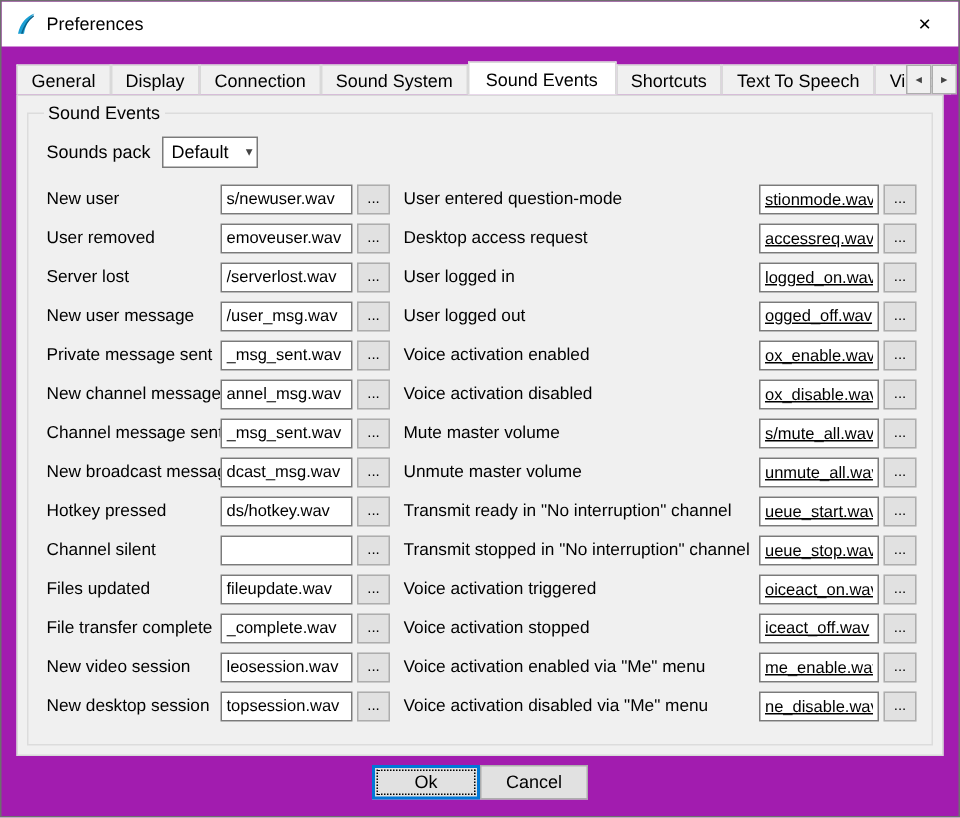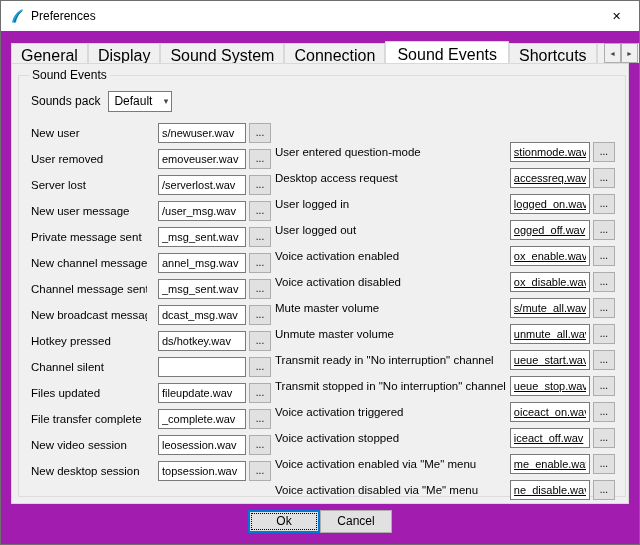--- a/index.html
+++ b/index.html
@@ -39,21 +39,21 @@
     padding: 10px 0 0 10px;
     height: 32px; flex: 0 0 32px;
     position: relative;
     overflow: hidden;
     white-space: nowrap;
   }
   .tab {
     border: 1px solid #d9d9d9; border-bottom: none;
     background: #f0f0f0;
     padding: 3px 9px 3px 9px;
-    font-size: 16px;
+    font-size: 12px;
     height: 20px;
     flex: 0 0 auto;
   }
   .tab.active {
     background: #ffffff;
     height: 23px;
     padding: 4px 11px 4px 11px;
     margin-bottom: -1px;
     position: relative; z-index: 2;
     border-color: #d9d9d9;
@@ -104,21 +104,21 @@
     font-size: 12px;
   }
   .combo-arrow { margin-left: auto; font-size: 9px; color: #444; }
   
   .events-grid {
     display: flex;
     gap: 2px;
   }
   .events-col { display: flex; flex-direction: column; }
   .events-col.left  { flex: 0 0 236px; }
-  .events-col.right { flex: 1 1 auto; margin-top: 19px; }
+  .events-col.right { flex: 1 1 auto; }
   .event-row {
     display: flex; align-items: center;
     height: 26px;
     padding-left: 2px;
   }
   .event-label {
     flex: 1 1 auto;
     overflow: hidden; white-space: nowrap;
     font-size: 11.5px;
     padding-right: 4px;
@@ -126,21 +126,21 @@
   .events-col.left .event-label { flex: 0 0 116px; }
   .event-input {
     border: 1px solid #7a7a7a;
     background: #fff;
     height: 20px;
     padding: 1px 3px;
     font-family: "Liberation Sans", sans-serif;
     font-size: 11px;
     flex: 0 0 auto;
   }
-  .events-col.left  .event-input { width: 88px; margin-left: 11px; }
+  .events-col.left  .event-input { width: 88px; }
   .events-col.right .event-input { width: 80px; text-decoration: underline; }
   .browse-btn {
     width: 22px; height: 20px;
     margin-left: 3px;
     border: 1px solid #adadad;
     background: #e1e1e1;
     font-family: "Liberation Sans", sans-serif;
     font-size: 10px;
     line-height: 10px;
     flex: 0 0 22px;
@@ -178,22 +178,22 @@
         <path d="M5.5 14.5 C6.8 10, 9.5 5.5, 13.5 2.5" stroke="#0b5f86" stroke-width="1" fill="none"></path>
       </svg>
     </span>
     <span class="title-text">Preferences</span>
     <span class="close-btn">✕</span>
   </div>
 
   <div class="tabbar">
     <div class="tab">General</div>
       <div class="tab">Display</div>
+      <div class="tab">Connection</div>
       <div class="tab">Sound System</div>
-      <div class="tab">Connection</div>
       <div class="tab active">Sound Events</div>
       <div class="tab">Shortcuts</div>
       <div class="tab">Text To Speech</div>
       <div class="tab">Video</div>
       <div class="tab-scroller" id="tab-scroller">
       <span class="tab-scroll-btn">◄</span>
       <span class="tab-scroll-btn">►</span>
     </div>
   </div>
 

